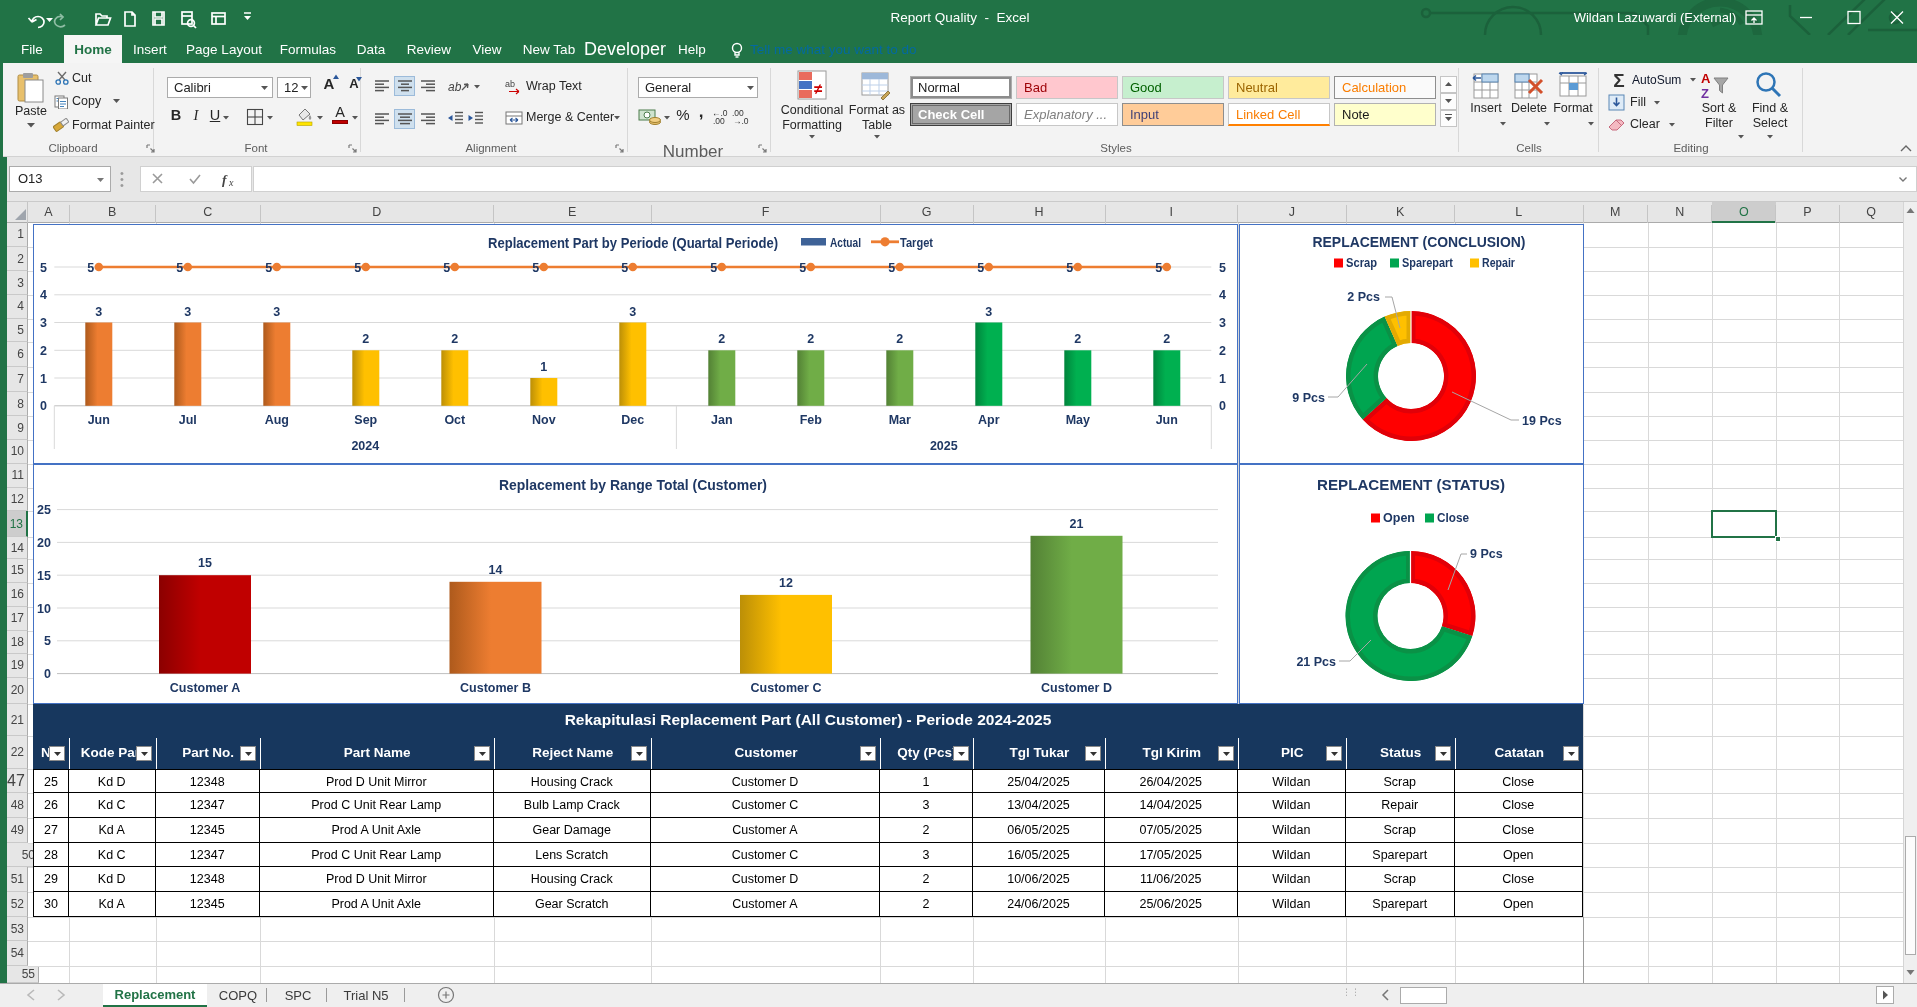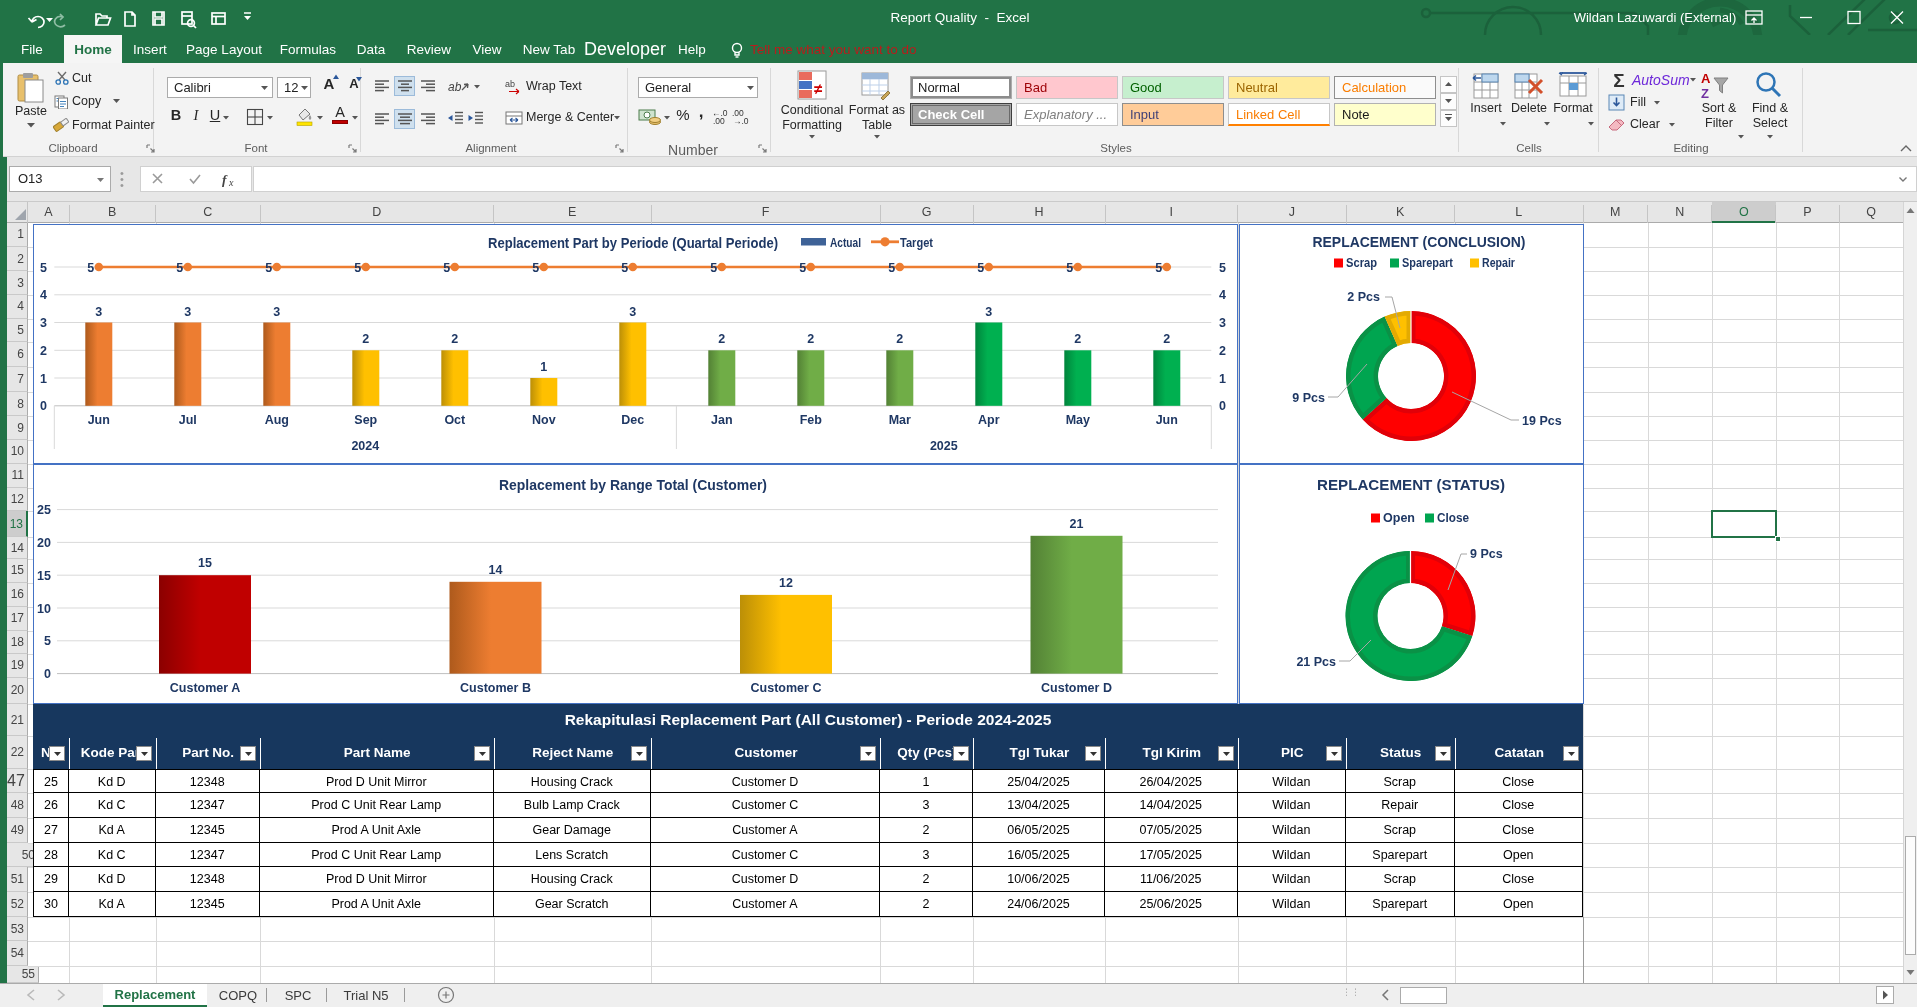--- a/index.html
+++ b/index.html
@@ -70,42 +70,42 @@
 <div class="ct" style="left:494px;top:35px;width:110px;height:28px;color:#fff;font-size:13.5px;font-weight:normal;">New Tab</div>
 <div class="ct" style="left:570px;top:35px;width:110px;height:28px;color:#fff;font-size:18px;font-weight:normal;">Developer</div>
 <div class="ct" style="left:637px;top:35px;width:110px;height:28px;color:#fff;font-size:13.5px;font-weight:normal;">Help</div>
 <svg style="left:728px;top:41px" width="18" height="18" viewBox="0 0 18 18">
     <g stroke="#fff" fill="none" stroke-width="1.4">
       <circle cx="9" cy="7" r="4.5"></circle>
       <path d="M7 11.5 v2.5 h4 v-2.5"></path>
       <line x1="7.5" y1="16" x2="10.5" y2="16"></line>
     </g>
   </svg>
-<div class="cl" style="left:750px;top:35px;width:260px;height:28px;color:#b91c1c;font-size:13.5px;">Tell me what you want to do</div>
+<div class="cl" style="left:750px;top:35px;width:260px;height:28px;color:#0369a1;font-size:13.5px;">Tell me what you want to do</div>
 <div style="left:0px;top:63px;width:1917px;height:94px;background:#F3F3F3;border-bottom:1px solid #D2D2D2;"></div>
 <div style="left:152.5px;top:68px;width:1px;height:84px;background:#D8D8D8;"></div>
 <div style="left:360px;top:68px;width:1px;height:84px;background:#D8D8D8;"></div>
 <div style="left:627px;top:68px;width:1px;height:84px;background:#D8D8D8;"></div>
 <div style="left:770px;top:68px;width:1px;height:84px;background:#D8D8D8;"></div>
 <div style="left:1458px;top:68px;width:1px;height:84px;background:#D8D8D8;"></div>
 <div style="left:1598px;top:68px;width:1px;height:84px;background:#D8D8D8;"></div>
 <div style="left:1802px;top:68px;width:1px;height:84px;background:#D8D8D8;"></div>
 <div style="left:13px;top:142px;width:120px;height:14px;color:#5c5c5c;font-size:11.5px;text-align:center;">Clipboard</div>
 <svg style="left:146px;top:144px" width="10" height="10" viewBox="0 0 10 10">
     <path d="M1 1 h3 M1 1 v3 M8 5 v3 h-3 M8 8 l-3.5 -3.5" stroke="#7a7a7a" fill="none" stroke-width="1.2"></path>
   </svg>
 <div style="left:196px;top:142px;width:120px;height:14px;color:#5c5c5c;font-size:11.5px;text-align:center;">Font</div>
 <svg style="left:348px;top:144px" width="10" height="10" viewBox="0 0 10 10">
     <path d="M1 1 h3 M1 1 v3 M8 5 v3 h-3 M8 8 l-3.5 -3.5" stroke="#7a7a7a" fill="none" stroke-width="1.2"></path>
   </svg>
 <div style="left:431px;top:142px;width:120px;height:14px;color:#5c5c5c;font-size:11.5px;text-align:center;">Alignment</div>
 <svg style="left:615px;top:144px" width="10" height="10" viewBox="0 0 10 10">
     <path d="M1 1 h3 M1 1 v3 M8 5 v3 h-3 M8 8 l-3.5 -3.5" stroke="#7a7a7a" fill="none" stroke-width="1.2"></path>
   </svg>
-<div style="left:633px;top:142px;width:120px;height:14px;color:#5c5c5c;font-size:14px;text-align:center;">Number</div>
+<div style="left:633px;top:142px;width:120px;height:14px;color:#5c5c5c;font-size:17px;text-align:center;">Number</div>
 <svg style="left:758px;top:144px" width="10" height="10" viewBox="0 0 10 10">
     <path d="M1 1 h3 M1 1 v3 M8 5 v3 h-3 M8 8 l-3.5 -3.5" stroke="#7a7a7a" fill="none" stroke-width="1.2"></path>
   </svg>
 <div style="left:1056px;top:142px;width:120px;height:14px;color:#5c5c5c;font-size:11.5px;text-align:center;">Styles</div>
 <div style="left:1469px;top:142px;width:120px;height:14px;color:#5c5c5c;font-size:11.5px;text-align:center;">Cells</div>
 <div style="left:1631px;top:142px;width:120px;height:14px;color:#5c5c5c;font-size:11.5px;text-align:center;">Editing</div>
 <svg style="left:1899px;top:144px" width="14" height="10" viewBox="0 0 14 10">
     <path d="M2 7 L7 2 L12 7" stroke="#666" fill="none" stroke-width="1.4"></path>
   </svg>
 <svg style="left:14px;top:72px" width="34" height="32" viewBox="0 0 34 32">
@@ -403,21 +403,21 @@
       <path d="M4 1 h22 M4 1 l2.5 -0 M4 1 l0 0"></path>
       <path d="M2 1 l3 0 M26 1 l2 0"></path>
     </g>
 <path d="M1 1 h28 M1 1 l3 2 M1 1 l3 -0 M29 1 l-3 2" stroke="#2b579a" fill="none" stroke-width="1.2"></path>
   </svg>
 <div style="left:1541px;top:101px;width:64px;height:16px;color:#262626;font-size:12.5px;text-align:center;">Format</div>
 <svg style="left:1587px;top:121px" width="8" height="5" viewBox="0 0 8 5">
     <path d="M1 1 h6 l-3 3.5 z" fill="#555"></path>
   </svg>
 <div style="left:1608px;top:70px;width:22px;height:20px;color:#333;font-size:19px;font-weight:bold;text-align:center;">Σ</div>
-<div class="cl" style="left:1632px;top:72px;width:64px;height:16px;color:#6d28d9;font-size:14px;font-style:italic;">AutoSum</div>
+<div class="cl" style="left:1632px;top:72px;width:64px;height:16px;color:#0f172a;font-size:12px;">AutoSum</div>
 <svg style="left:1689px;top:77px" width="8" height="5" viewBox="0 0 8 5">
     <path d="M1 1 h6 l-3 3.5 z" fill="#555"></path>
   </svg>
 <svg style="left:1608px;top:94px" width="17" height="17" viewBox="0 0 17 17">
     <rect x="1" y="1" width="15" height="15" fill="#DEEBF7" stroke="#5a87b5"></rect>
     <path d="M8.5 3.5 v8 M5.5 8.5 L8.5 11.5 L11.5 8.5" stroke="#2b579a" stroke-width="1.6" fill="none"></path>
   </svg>
 <div class="cl" style="left:1630px;top:94px;width:40px;height:16px;color:#262626;font-size:12.5px;">Fill</div>
 <svg style="left:1653px;top:100px" width="8" height="5" viewBox="0 0 8 5">
     <path d="M1 1 h6 l-3 3.5 z" fill="#555"></path>

